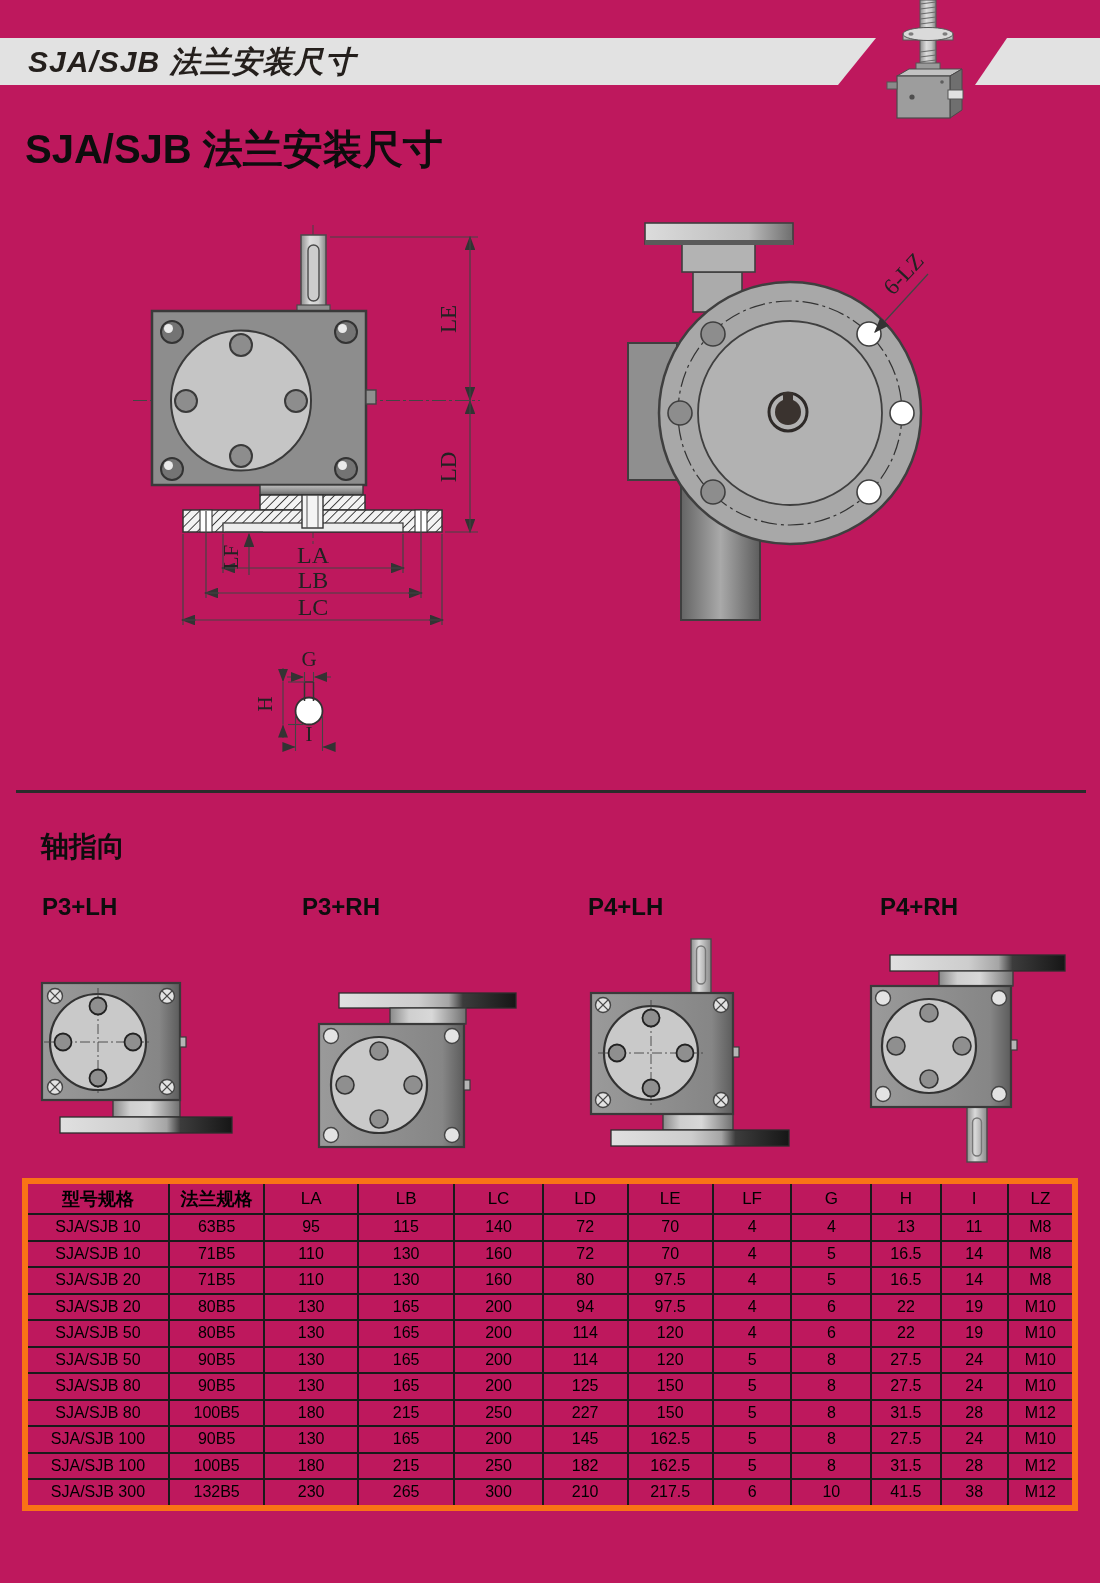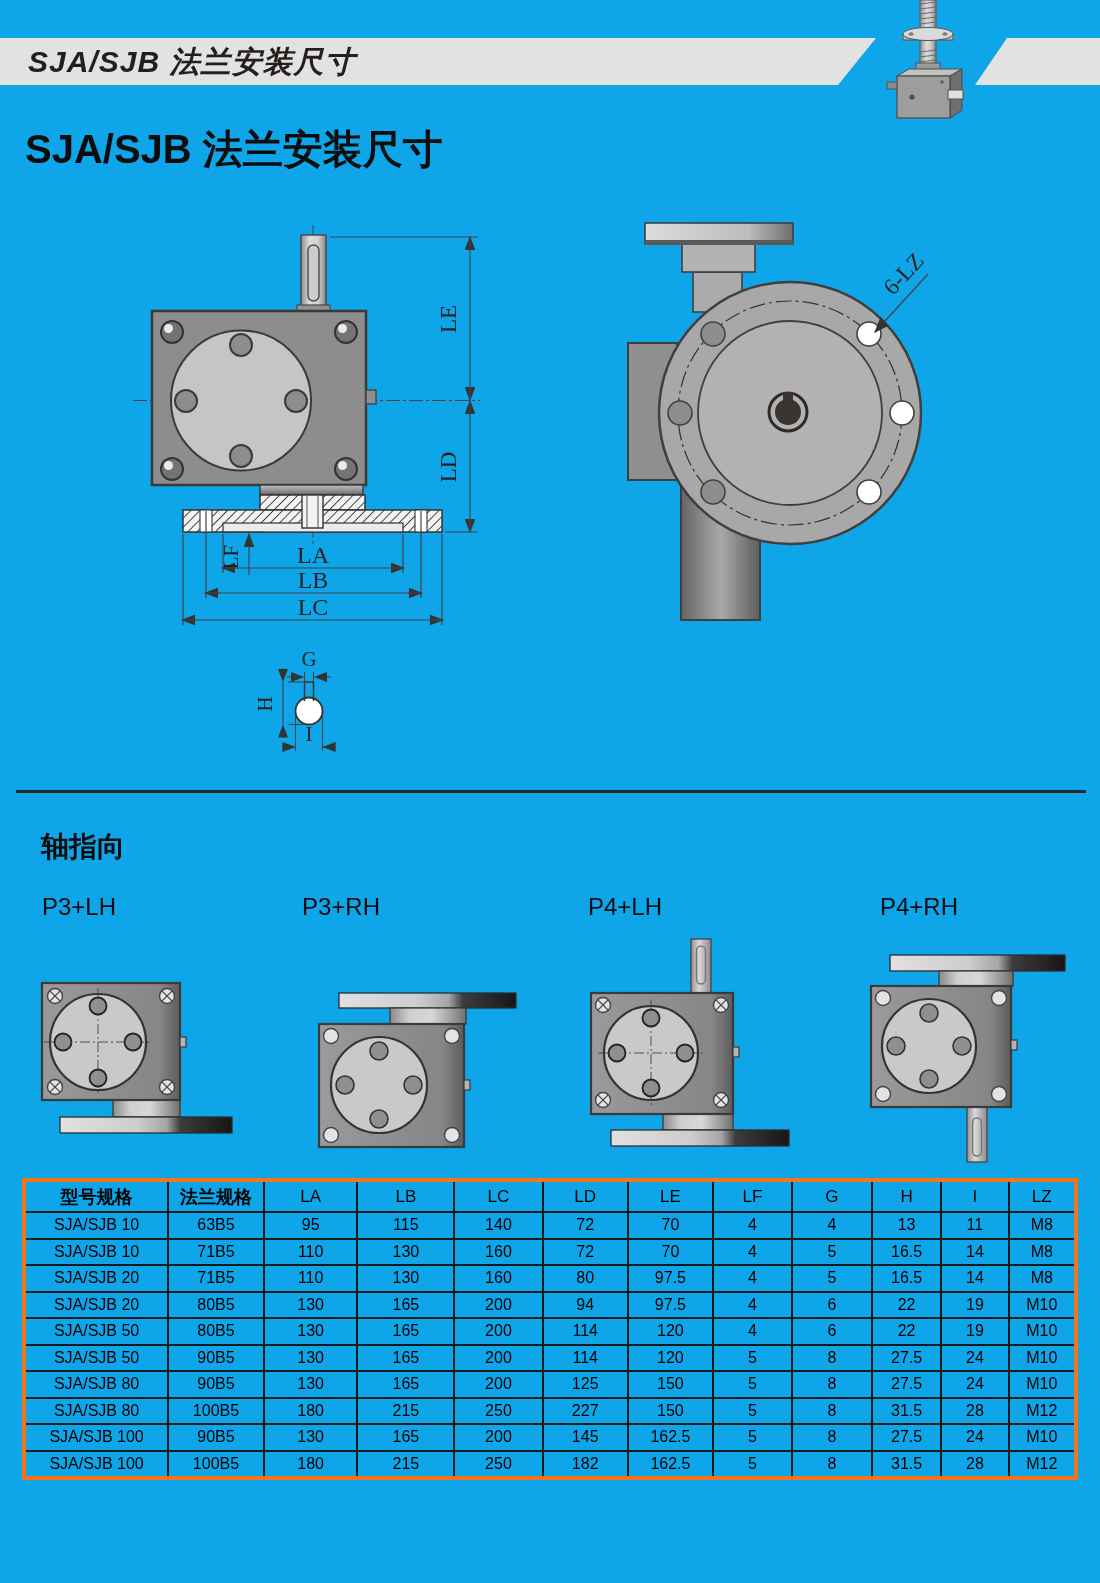--- a/index.html
+++ b/index.html
@@ -1,37 +1,37 @@
 <!DOCTYPE html>
 <html><head>
 <meta charset="utf-8">
 <style>
   html,body{margin:0;padding:0;background:#fff;}
-  .page{position:relative;width:1100px;height:1583px;background:#0ea5e9;overflow:hidden;
+  .page{position:relative;width:1100px;height:1583px;background:#be185d;overflow:hidden;
         font-family:"Liberation Sans",sans-serif;color:#111;}
   
   .band{position:absolute;top:38px;height:47px;background:#e2e2e2;}
   .band-main{left:0;width:876px;-webkit-clip-path:polygon(0 0,876px 0,838px 47px,0 47px);
              clip-path:polygon(0 0,876px 0,838px 47px,0 47px);}
   .band-right{left:975px;width:125px;-webkit-clip-path:polygon(32px 0,125px 0,125px 47px,0 47px);
              clip-path:polygon(32px 0,125px 0,125px 47px,0 47px);}
   .band-title{position:absolute;left:28px;top:0;line-height:47px;font-size:30px;font-weight:bold;
               font-style:italic;color:#241f1c;letter-spacing:1px;white-space:nowrap;}
   .jack-img{position:absolute;left:872px;top:0;}
   .page-title{position:absolute;left:25px;top:122px;margin:0;font-size:40px;font-weight:800;
               color:#0d0d0d;letter-spacing:0;white-space:nowrap;}
   .tech-drawing{position:absolute;left:0;top:195px;}
   .divider{position:absolute;left:16px;top:790px;width:1070px;height:3px;background:#2b2b2b;}
   .sec2-title{position:absolute;left:25px;top:812px;margin:16px;font-size:28px;font-weight:800;color:#0d0d0d;}
-  .orient-label{position:absolute;top:893px;font-size:24px;font-weight:400;color:#0d0d0d;white-space:nowrap;}
+  .orient-label{position:absolute;top:893px;font-size:24px;font-weight:700;color:#0d0d0d;white-space:nowrap;}
   .ol-0{left:42px}.ol-1{left:302px}.ol-2{left:588px}.ol-3{left:880px}
   .orient-svg{position:absolute;left:0;top:930px;}
   
   .dim-table{position:absolute;left:22px;top:1178px;width:1056px;border-collapse:collapse;
-             border:4px solid #f97316;table-layout:fixed;}
+             border:6px solid #f97316;table-layout:fixed;}
   .dim-table th,.dim-table td{border:2px solid #1a1a1a;text-align:center;vertical-align:middle;
              padding:1px 2px;white-space:nowrap;overflow:hidden;}
   .dim-table th{height:27px;font-size:17px;font-weight:400;color:#000;}
   .dim-table th:nth-child(-n+2){font-weight:700;font-size:18px;}
   .dim-table td{height:22.5px;font-size:16px;color:#000;}
   svg text{font-family:"Liberation Serif",serif;fill:#222;}
 </style>
 </head>
 <body>
 
@@ -566,15 +566,29 @@
         <td>215</td>
         <td>250</td>
         <td>182</td>
         <td>162.5</td>
         <td>5</td>
         <td>8</td>
         <td>31.5</td>
         <td>28</td>
         <td>M12</td>
       </tr>
+        <tr>
+        <td>SJA/SJB 300</td>
+        <td>132B5</td>
+        <td>230</td>
+        <td>265</td>
+        <td>300</td>
+        <td>210</td>
+        <td>217.5</td>
+        <td>6</td>
+        <td>10</td>
+        <td>41.5</td>
+        <td>38</td>
+        <td>M12</td>
+      </tr>
       </tbody>
   </table>
 </div>
 
 </body></html>

